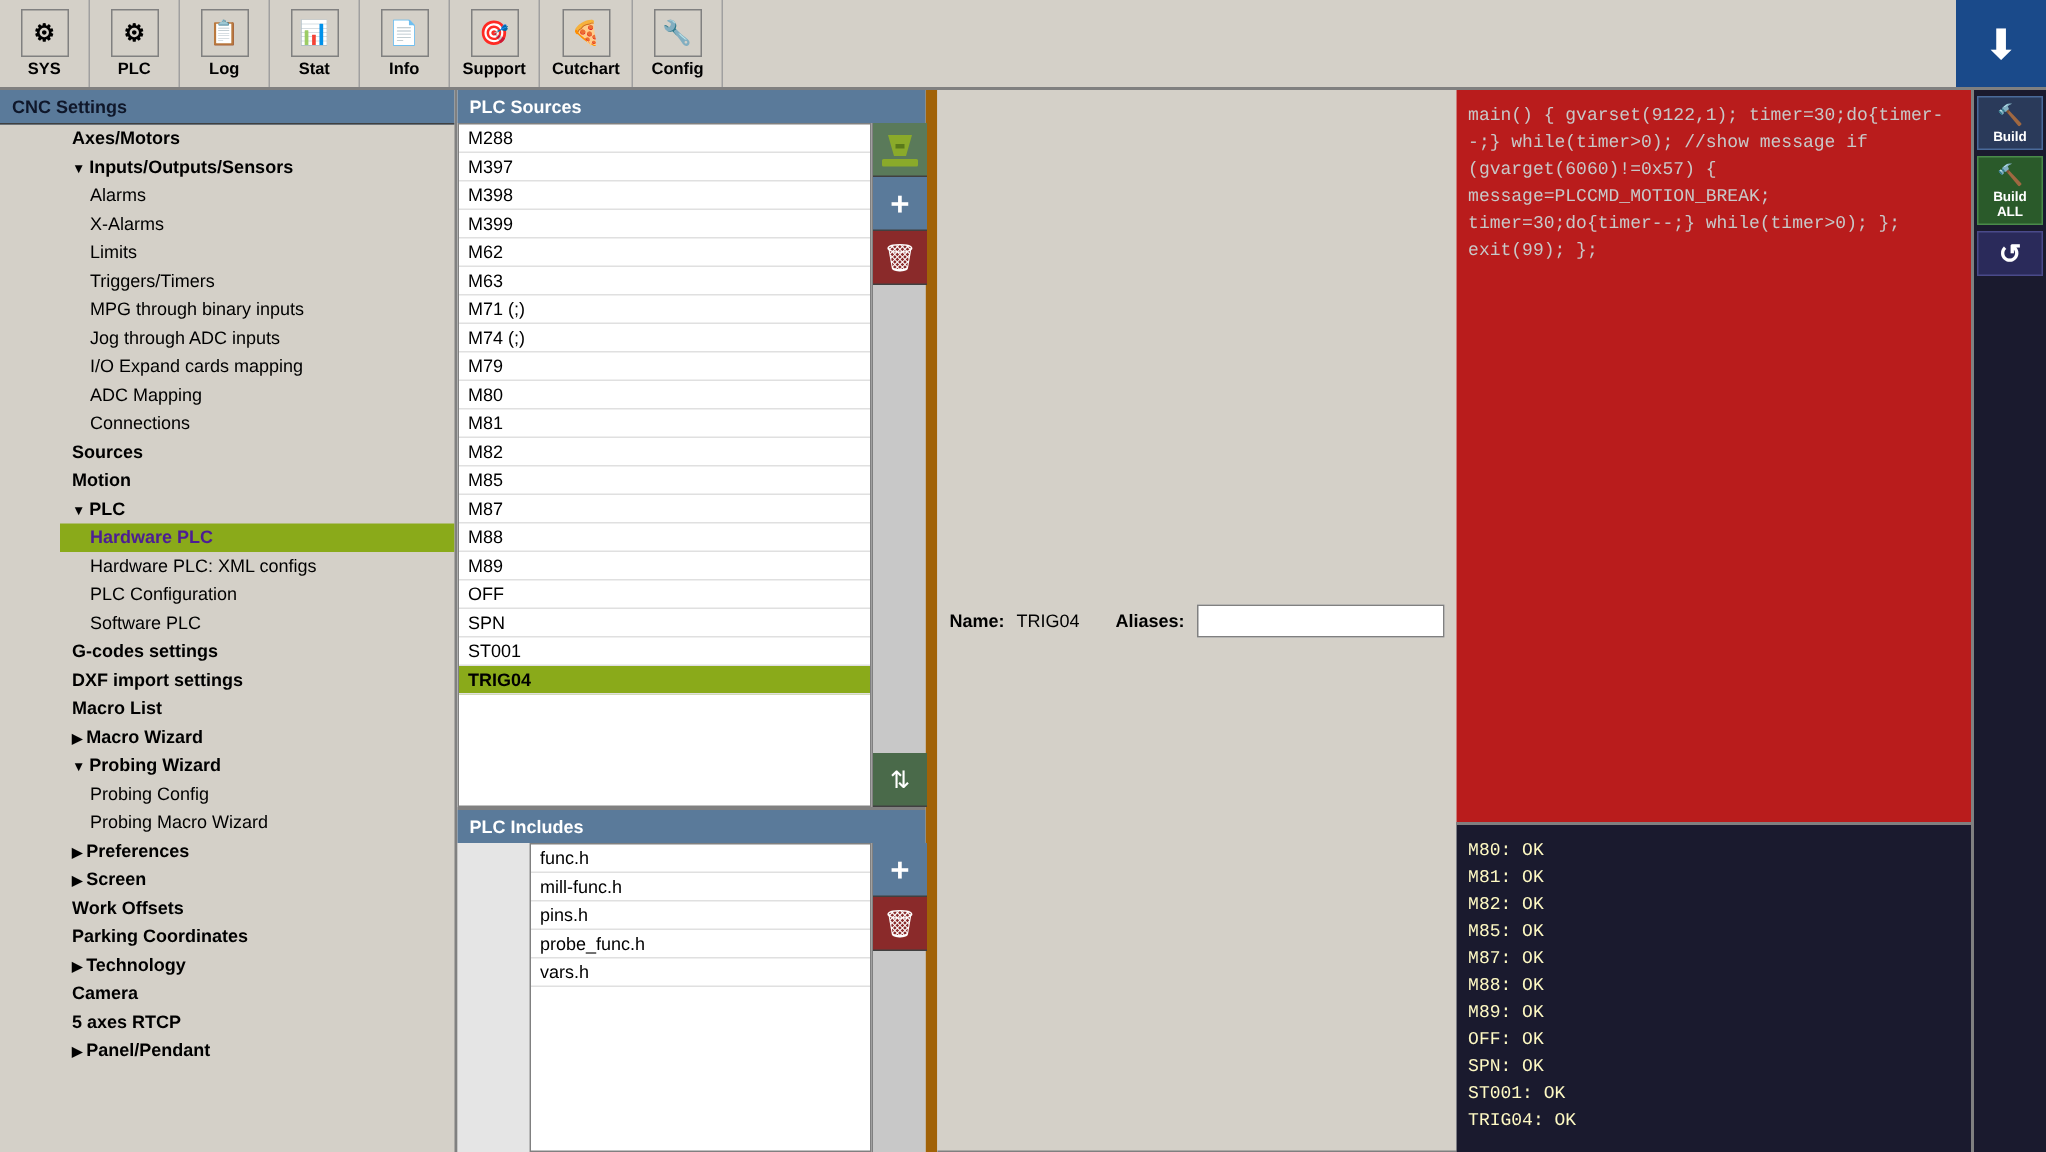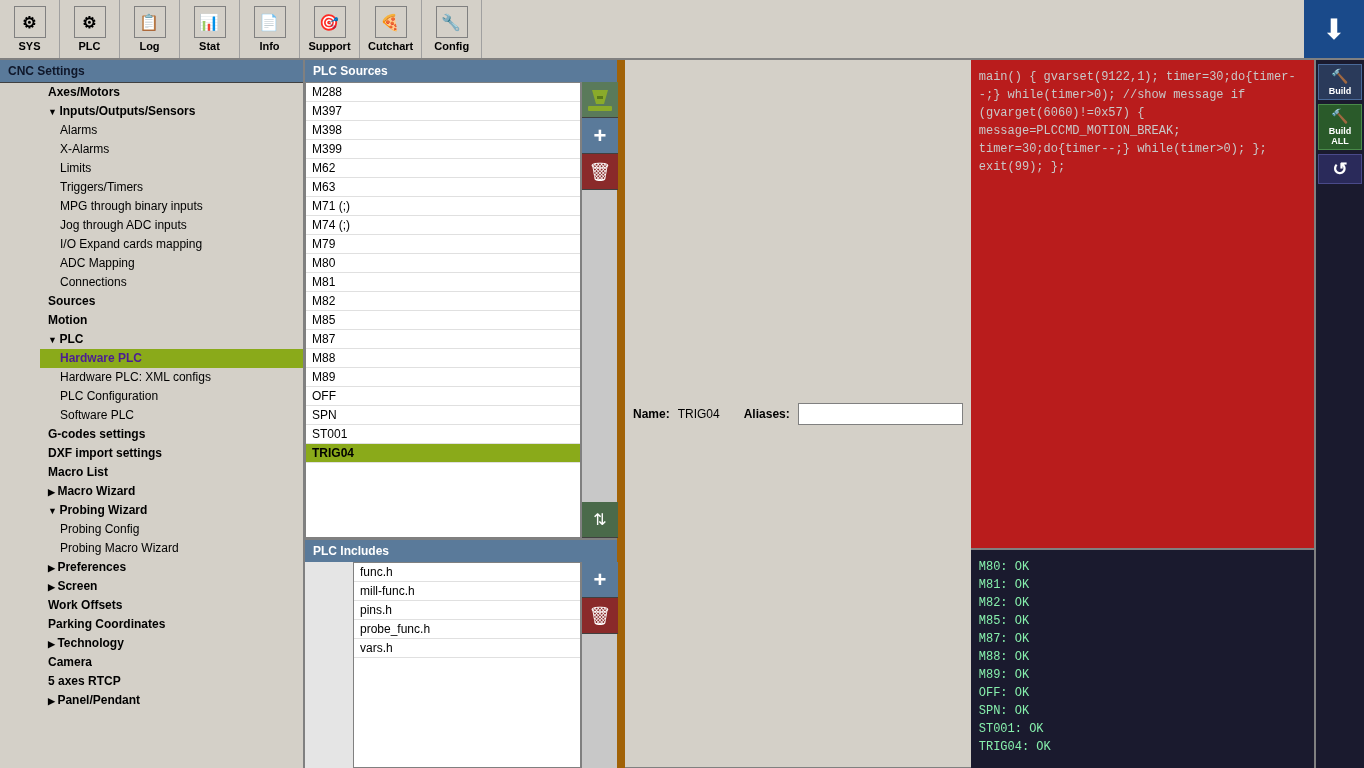--- a/index.html
+++ b/index.html
@@ -86,21 +86,21 @@
     .code-header-value { font-size: 12px; margin-right: 16px; }
     .aliases-input {
       flex: 1; height: 22px; border: 1px solid #808080; background: white;
       font-size: 12px; padding: 2px 4px;
     }
     .code-area {
       flex: 1; background: #b91c1c; color: #c8c8c8; font-family: 'Courier New', monospace;
       font-size: 12px; padding: 8px; overflow-y: auto; line-height: 1.5;
     }
     .output-area {
-      height: 220px; background: #1a1a2e; color: #86efac; font-family: 'Courier New', monospace;
+      height: 220px; background: #1a1a2e; color: #fef9c3; font-family: 'Courier New', monospace;
       font-size: 12px; padding: 8px; overflow-y: auto; border-top: 2px solid #808080; line-height: 1.5;
     }
 
     
     .build-panel {
       width: 50px; display: flex; flex-direction: column; background: #1a1a2e;
       border-left: 2px solid #808080; align-items: center; padding: 4px 0; gap: 4px;
     }
     .build-btn {
       width: 44px; cursor: pointer; background: #2a3a5a; border: 1px solid #4a6a9a;

